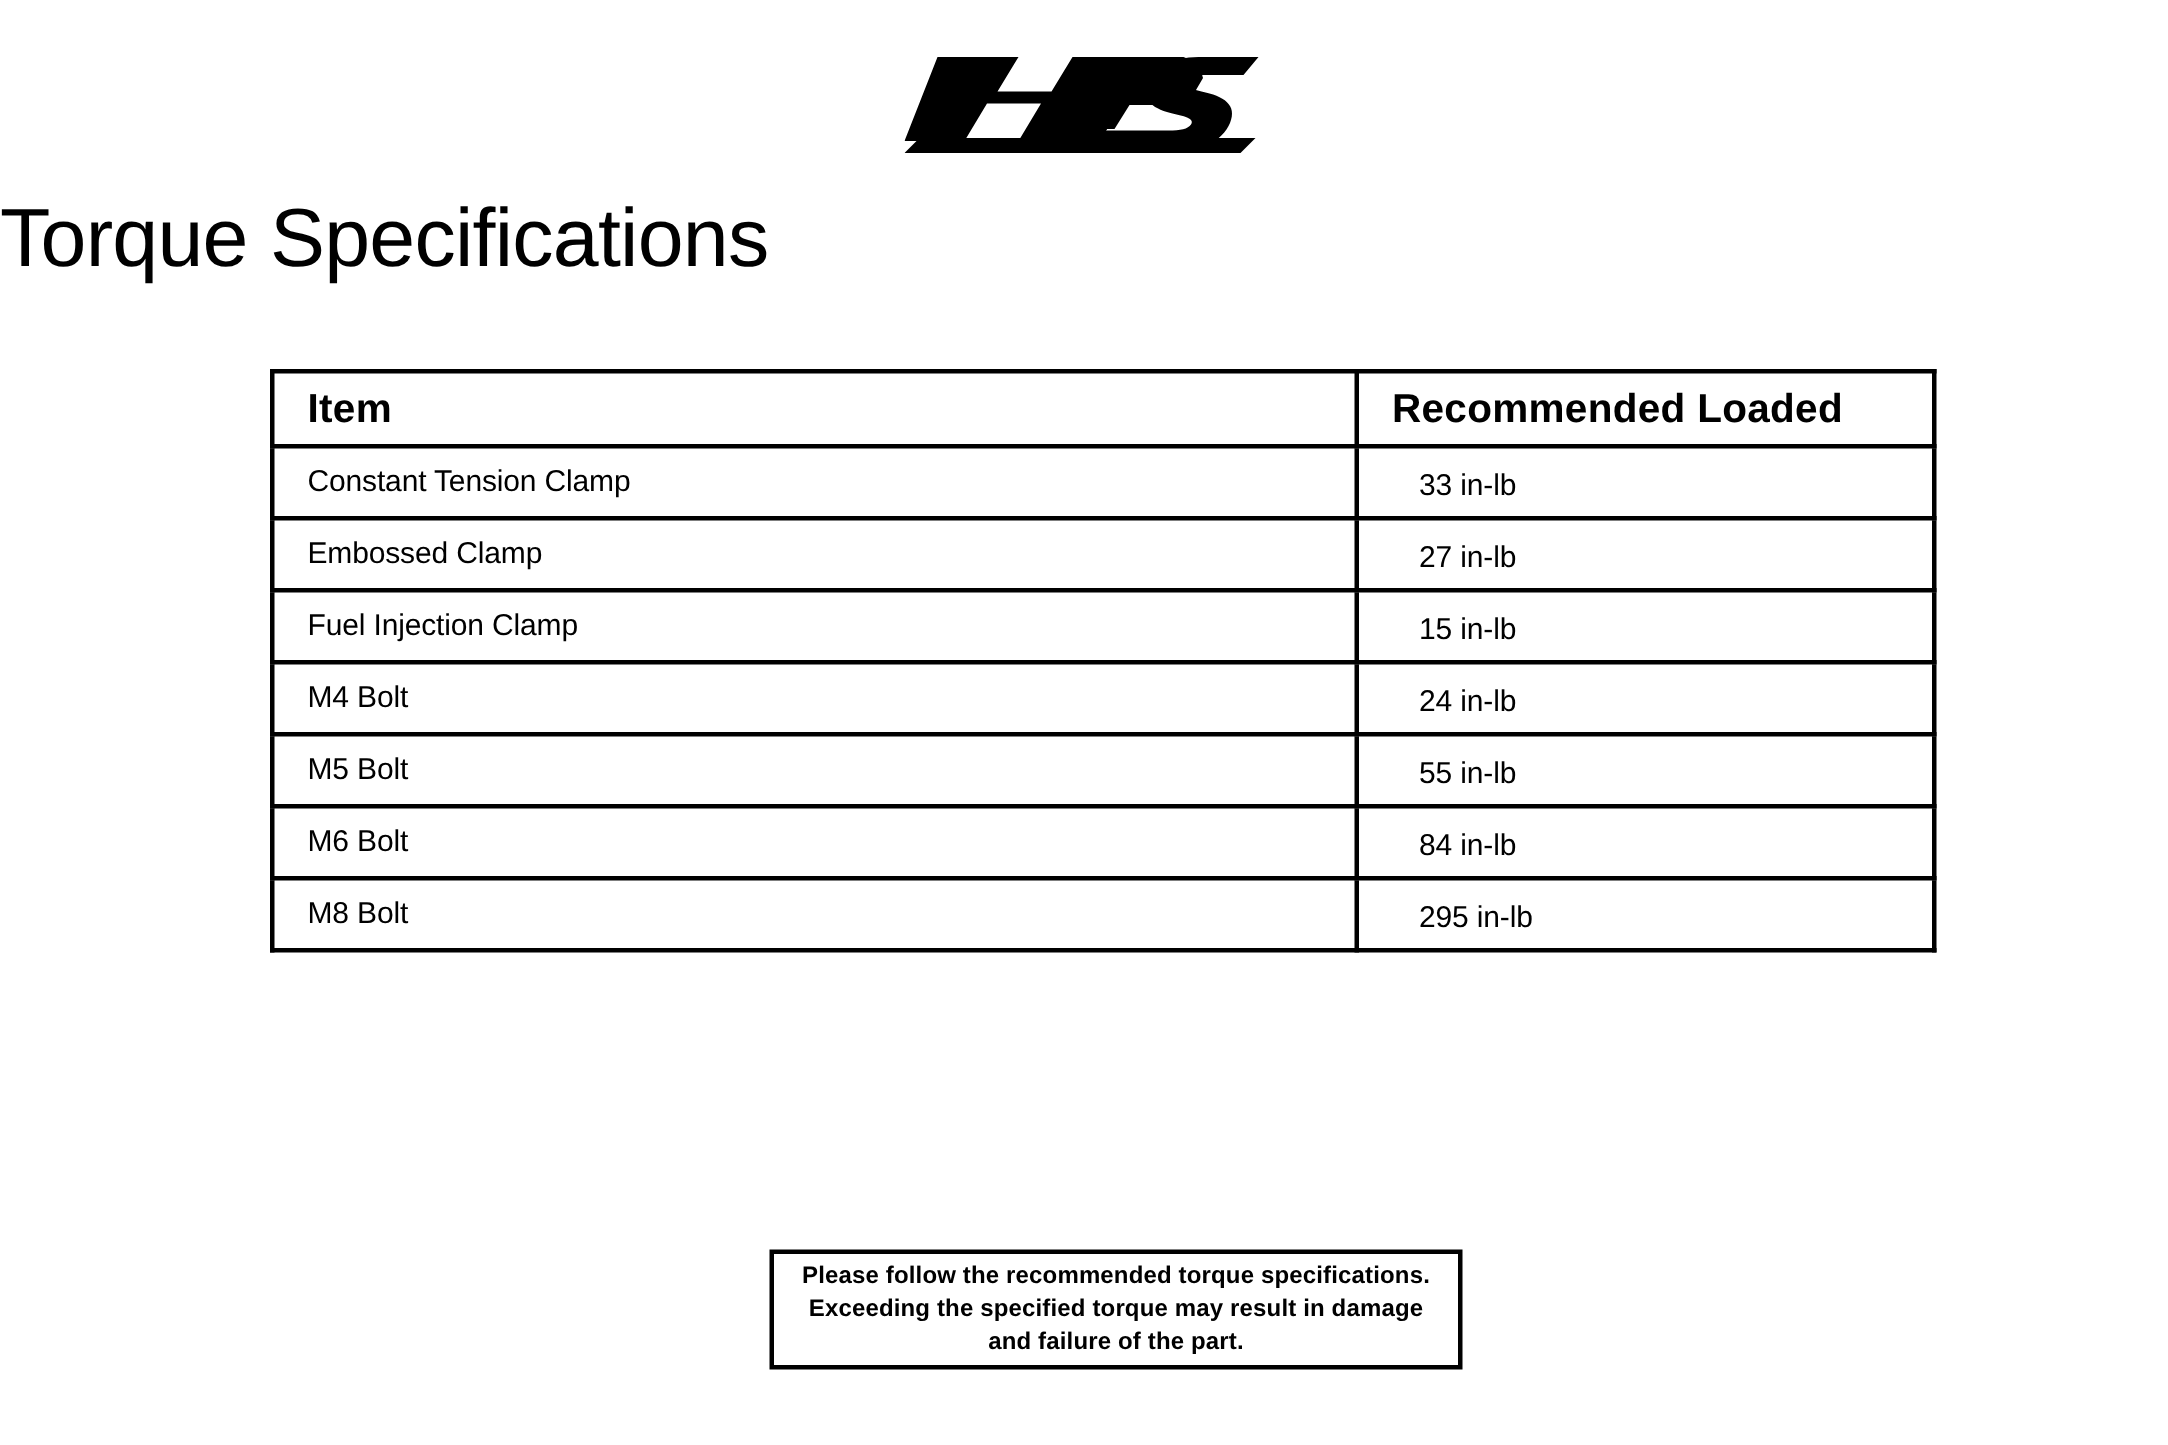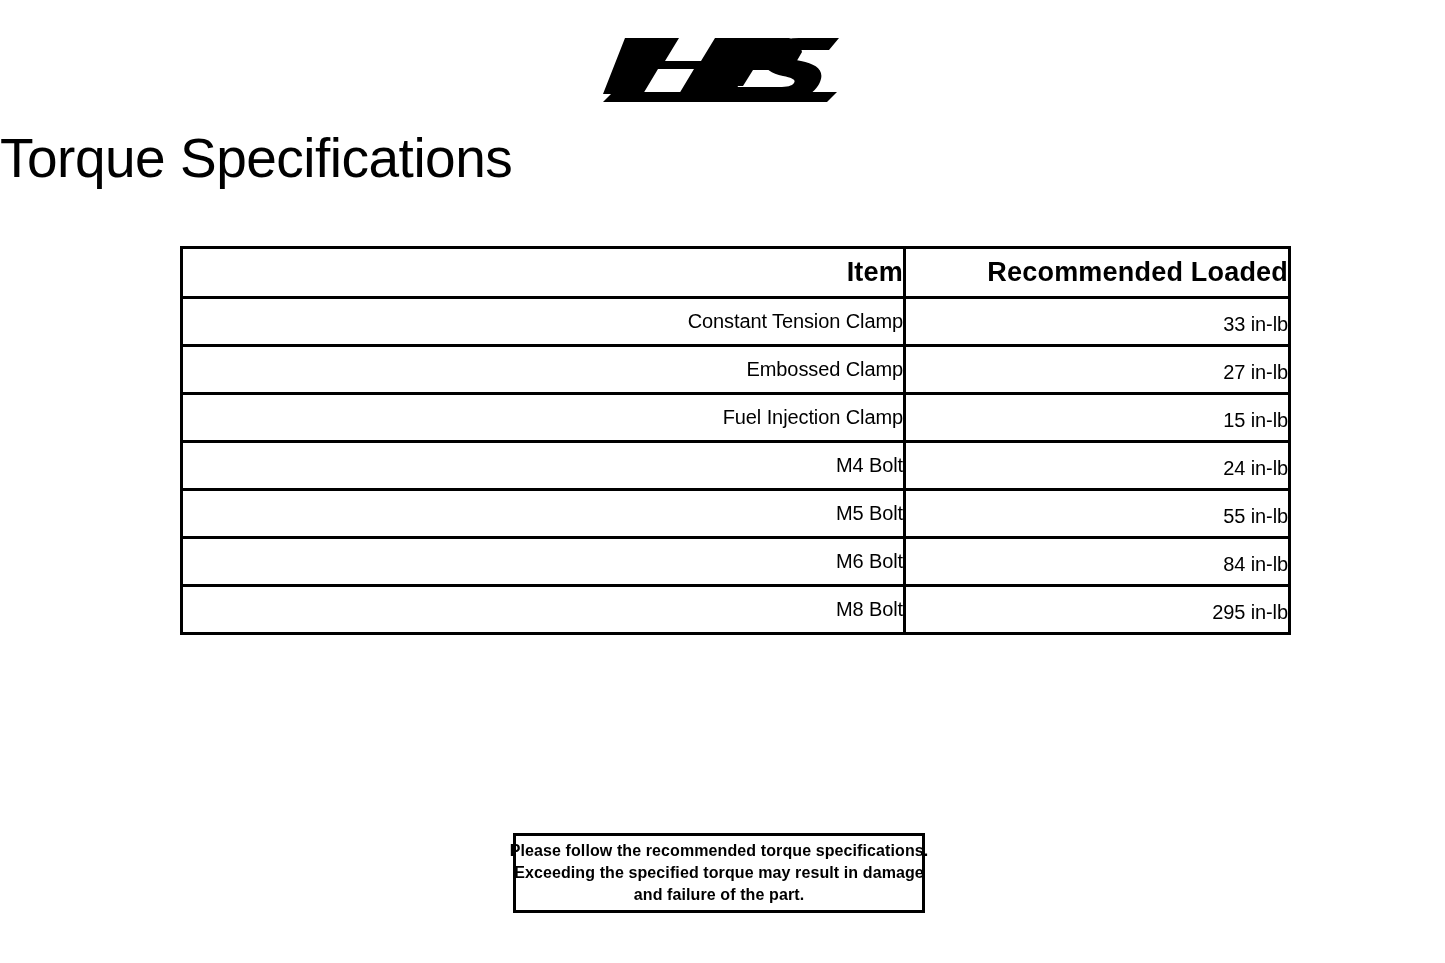--- a/index.html
+++ b/index.html
@@ -53,48 +53,48 @@
     width: 1108px;
     border-collapse: collapse;
     table-layout: fixed;
   }
   .spec-table col.col-item { width: 723px; }
   .spec-table col.col-torque { width: 385px; }
 
   .spec-table th,
   .spec-table td {
     border: 3px solid #000000;
-    text-align: right;
+    text-align: left;
     vertical-align: middle;
     padding: 0 0 0 22px;
     height: 48px;
     box-sizing: border-box;
   }
   .spec-table thead th {
     font-size: 27px;
     font-weight: 700;
     height: 50px;
     letter-spacing: 0.2px;
   }
   .spec-table tbody td {
     font-size: 20px;
     font-weight: 400;
     letter-spacing: -0.1px;
   }
   .spec-table tbody td.torque-cell {
-    padding-left: 24px;
+    padding-left: 40px;
     padding-top: 5px;
   }
 
   
   .note-box {
     position: absolute;
     left: 513px;
     top: 833px;
-    width: 412px;
+    width: 462px;
     height: 80px;
     border: 3px solid #000000;
     box-sizing: border-box;
     display: flex;
     flex-direction: column;
     align-items: center;
     justify-content: center;
   }
   .note-line {
     font-size: 16px;

